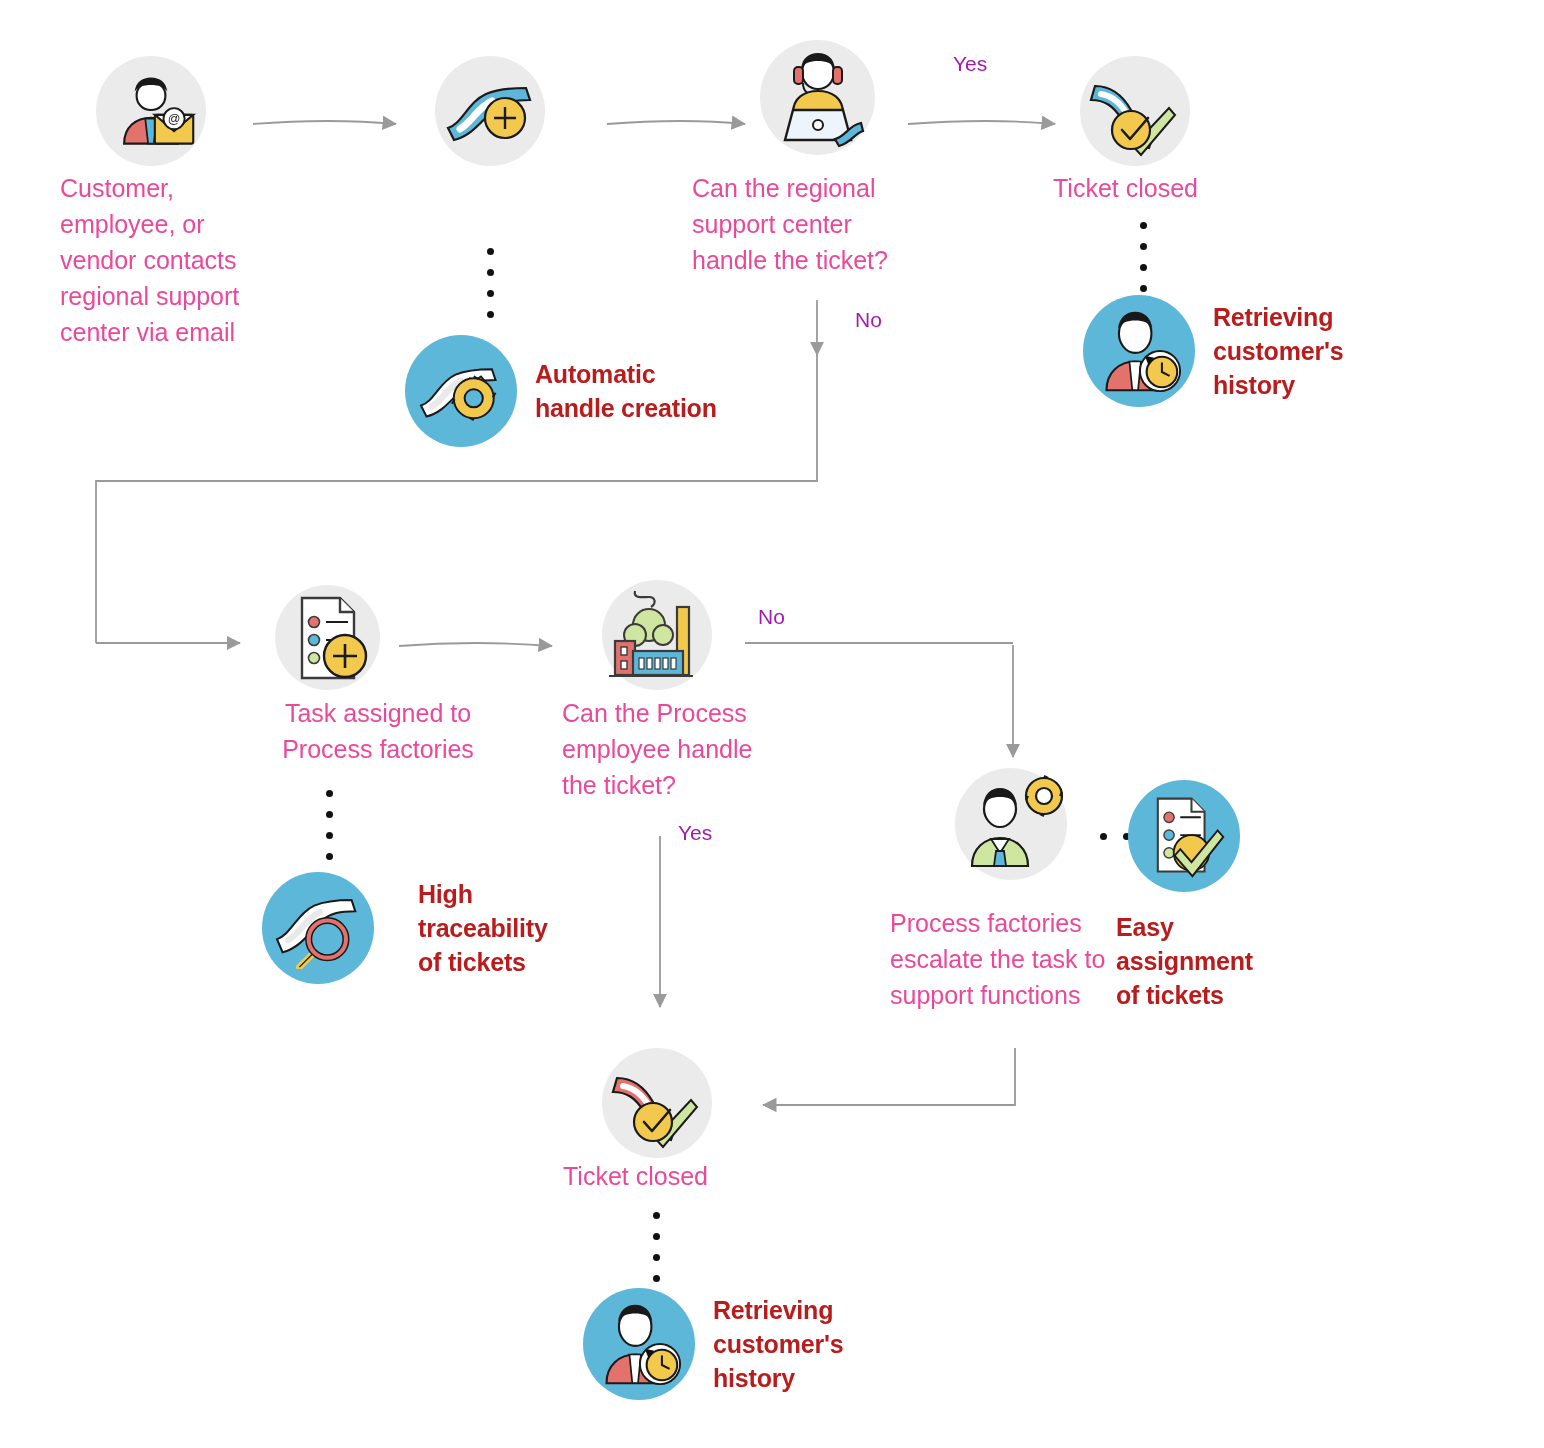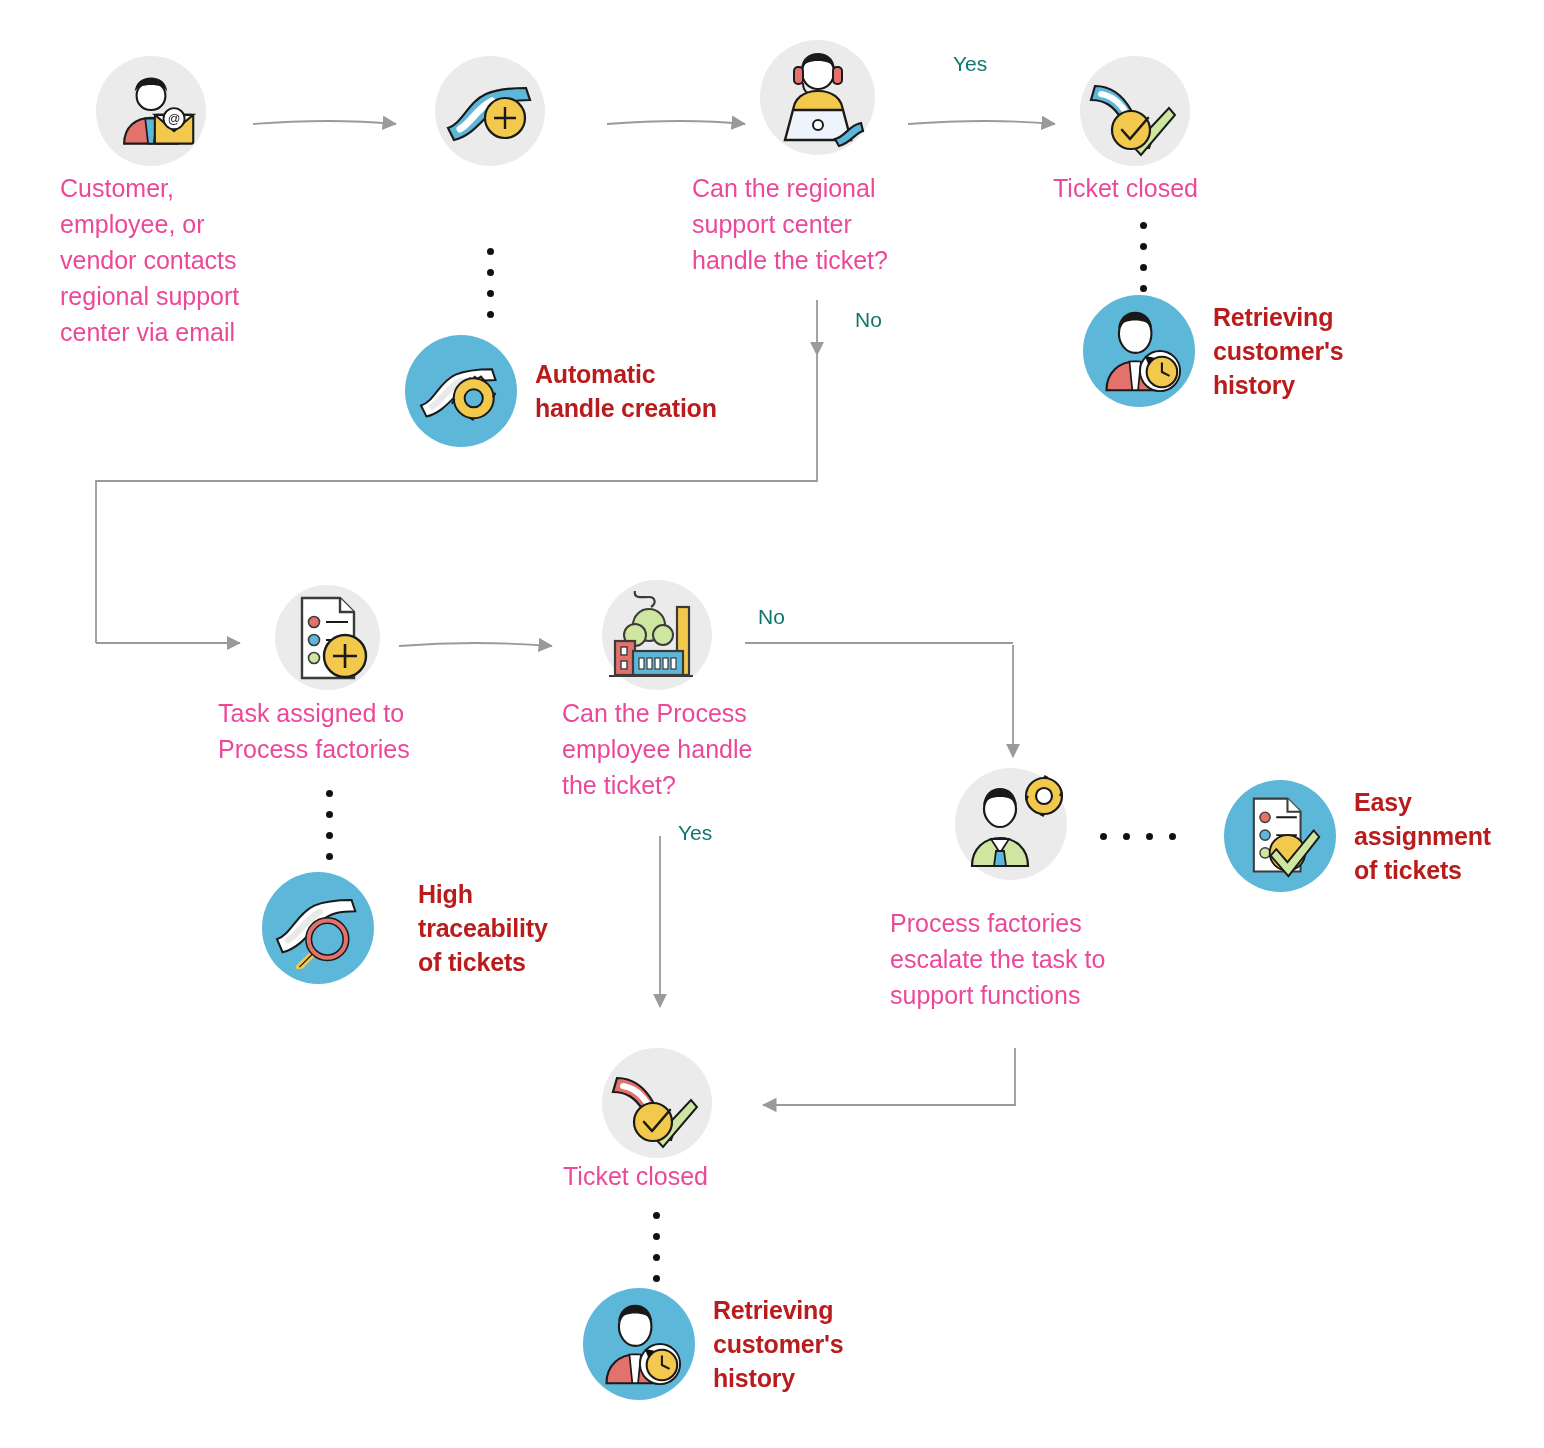--- a/index.html
+++ b/index.html
@@ -1,21 +1,21 @@
 <!DOCTYPE html>
 <html><head>
 <meta charset="utf-8">
 <style>
   html,body{margin:0;padding:0;background:#ffffff;}
   body{width:1544px;height:1448px;font-family:"Liberation Sans","DejaVu Sans",sans-serif;color:#14141e;}
   #canvas{position:relative;width:1544px;height:1448px;overflow:hidden;background:#fff;}
   .node-icon{position:absolute;width:110px;height:110px;border-radius:50%;background:#ebebeb;
              display:flex;align-items:center;justify-content:center;}
   .node-label{position:absolute;font-size:25px;line-height:36px;color:#ec4899;white-space:pre-line;font-weight:400;}
-  .edge-label{position:absolute;font-size:21px;color:#0f766e;}
+  .edge-label{position:absolute;font-size:21px;color:#a21caf;}
   .callout{position:absolute;display:flex;align-items:center;gap:18px;}
   .callout .badge{width:112px;height:112px;border-radius:50%;background:#5db7d9;
                   display:flex;align-items:center;justify-content:center;flex:0 0 auto;}
   .callout .ctext{font-size:25px;line-height:34px;font-weight:700;color:#b91c1c;white-space:pre-line;letter-spacing:-0.2px;}
   .dots{position:absolute;display:flex;flex-direction:column;align-items:center;gap:14px;}
   .dots i{display:block;width:7px;height:7px;border-radius:50%;background:#111;}
   .dots.horiz{flex-direction:row;gap:16px;}
   svg.lines{position:absolute;left:0;top:0;width:1544px;height:1448px;pointer-events:none;}
 </style>
 </head>
@@ -107,21 +107,21 @@
       <path d="M20 8h38l14 14v66H20z" fill="#fff" stroke="#3b3b3b" stroke-width="2.4"></path>
       <path d="M58 8v14h14" fill="#fff" stroke="#3b3b3b" stroke-width="2.4"></path>
       <circle cx="32" cy="32" r="5.5" fill="#e3726d" stroke="#3b3b3b" stroke-width="1.6"></circle>
       <circle cx="32" cy="50" r="5.5" fill="#5db7d9" stroke="#3b3b3b" stroke-width="1.6"></circle>
       <circle cx="32" cy="68" r="5.5" fill="#cfe6a0" stroke="#3b3b3b" stroke-width="1.6"></circle>
       <path d="M44 32h22M44 50h22M44 68h22" stroke="#1a1a1a" stroke-width="2"></path>
       <circle cx="63" cy="66" r="21" fill="#f2c94c" stroke="#1a1a1a" stroke-width="2.4"></circle>
       <path d="M63 54v24M51 66h24" stroke="#1a1a1a" stroke-width="2.6"></path>
     </svg>
   </div>
-  <div class="node-label" style="left:218px;top:695px;width:320px;">Task assigned to
+  <div class="node-label" style="left:218px;top:695px;width:320px;text-align:center;">Task assigned to
 Process factories</div>
 
   <div class="node-icon" style="left:602px;top:580px;width:110px;height:110px;">
     <svg width="104" height="104" viewBox="0 0 104 104">
       <path d="M30 8c-2 8 8 6 14 6 6 0 8 6 2 10" stroke="#3b3b3b" stroke-width="2.2" fill="none"></path>
       <path d="M38 26c-1 6 7 4 11 4" stroke="#3b3b3b" stroke-width="2.2" fill="none"></path>
       <circle cx="44" cy="42" r="16" fill="#cfe6a0" stroke="#3b3b3b" stroke-width="2"></circle>
       <circle cx="30" cy="52" r="11" fill="#cfe6a0" stroke="#3b3b3b" stroke-width="2"></circle>
       <circle cx="58" cy="52" r="10" fill="#cfe6a0" stroke="#3b3b3b" stroke-width="2"></circle>
       <rect x="72" y="24" width="12" height="68" fill="#f2c94c" stroke="#3b3b3b" stroke-width="2.2"></rect>
@@ -250,21 +250,21 @@
         <circle cx="60" cy="56" r="20" fill="none" stroke="#e3726d" stroke-width="6"></circle>
         <circle cx="60" cy="56" r="23" fill="none" stroke="#1a1a1a" stroke-width="1.6"></circle>
         <circle cx="60" cy="56" r="17" fill="none" stroke="#1a1a1a" stroke-width="1.6"></circle>
       </svg>
     </div>
     <div class="ctext">High
 traceability
 of tickets</div>
   </div>
 
-  <div class="callout" style="left:1224px;top:780px;">
+  <div class="callout" style="left:1116px;top:780px;flex-direction:column;">
     <div class="badge">
       <svg width="92" height="86" viewBox="0 0 96 92">
         <path d="M20 6h36l14 14v64H20z" fill="#fff" stroke="#3b3b3b" stroke-width="2.2"></path>
         <path d="M56 6v14h14" fill="#fff" stroke="#3b3b3b" stroke-width="2.2"></path>
         <circle cx="32" cy="26" r="5.5" fill="#e3726d" stroke="#3b3b3b" stroke-width="1.5"></circle>
         <circle cx="32" cy="45" r="5.5" fill="#5db7d9" stroke="#3b3b3b" stroke-width="1.5"></circle>
         <circle cx="32" cy="64" r="5.5" fill="#cfe6a0" stroke="#3b3b3b" stroke-width="1.5"></circle>
         <path d="M44 26h22M44 45h22" stroke="#1a1a1a" stroke-width="2"></path>
         <circle cx="56" cy="64" r="19" fill="#f2c94c" stroke="#1a1a1a" stroke-width="2"></circle>
         <path d="M44 60l12 14 28-34 6 7-33 42-19-22z" fill="#cfe6a0" stroke="#1a1a1a" stroke-width="2"></path>

